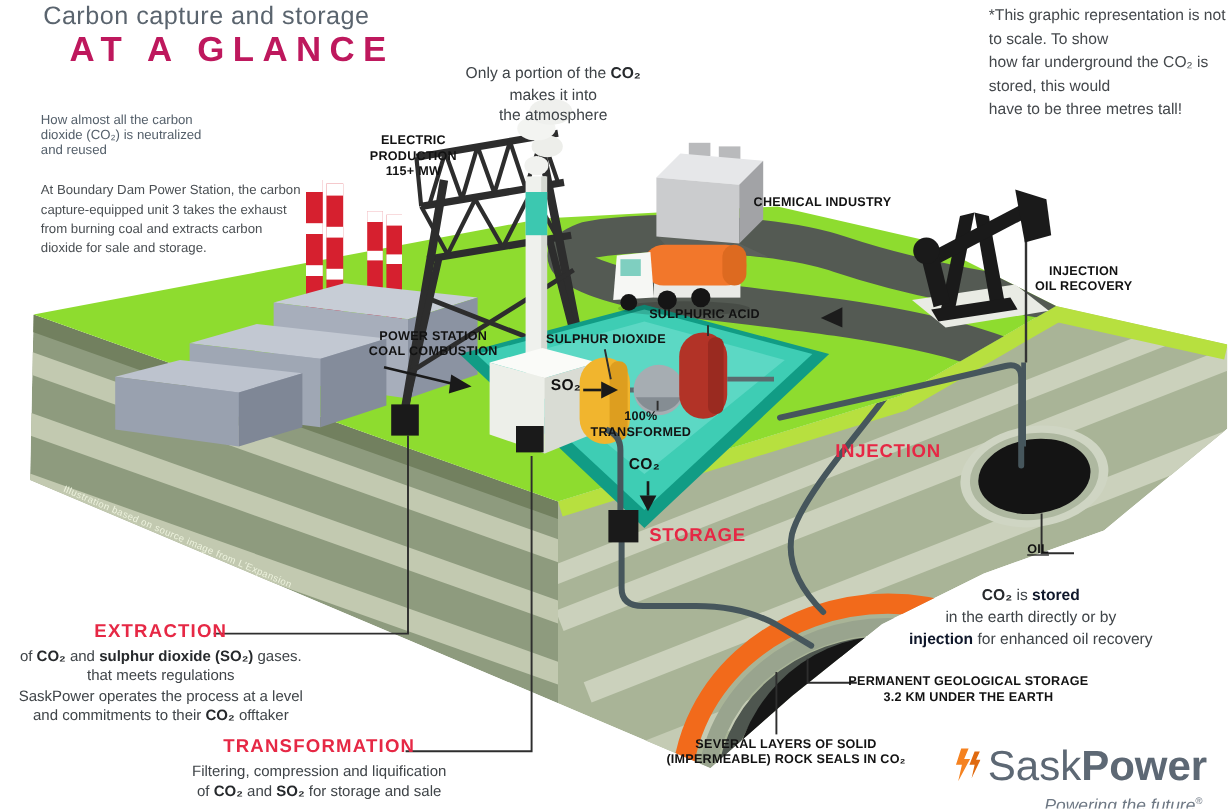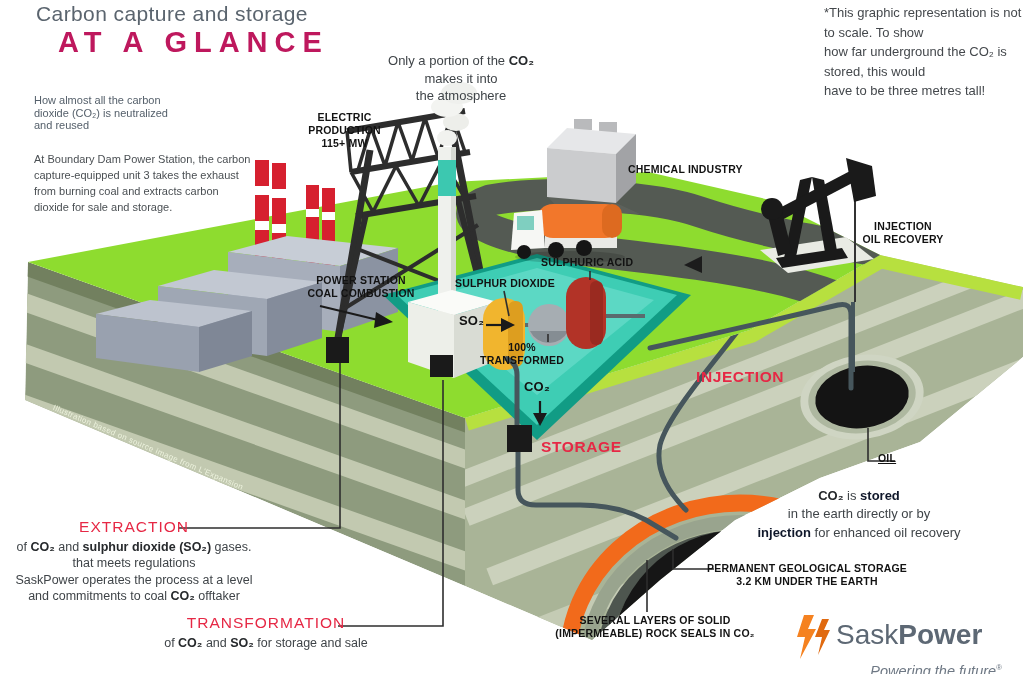--- a/index.html
+++ b/index.html
@@ -10,29 +10,29 @@
        white-space:pre-line;line-height:1.25;letter-spacing:.2px;}
   .ctr{text-align:center;}
   .redlbl{position:absolute;color:#E62845;font-weight:bold;font-size:15.5px;letter-spacing:.6px;}
   .title{position:absolute;left:36px;top:2px;font-size:21px;color:#5A646E;letter-spacing:.4px;}
   .subtitle{position:absolute;left:58px;top:26px;font-size:29px;font-weight:bold;color:#be185d;letter-spacing:7px;}
   .disclaimer{position:absolute;left:824px;top:3px;width:200px;font-size:13px;color:#44484c;line-height:1.5;white-space:pre-line;}
   .atm{position:absolute;left:356px;top:52px;width:210px;text-align:center;font-size:13px;color:#3F4448;line-height:1.35;}
   .intro-h{position:absolute;left:34px;top:94px;font-size:11px;font-weight:normal;color:#55606B;line-height:1.15;white-space:pre-line;}
   .intro-b{position:absolute;left:34px;top:152px;width:220px;font-size:11px;color:#4A4F53;line-height:1.45;white-space:pre-line;}
   .callout{position:absolute;text-align:center;font-size:12.5px;color:#3F4448;line-height:1.3;}
-  .callout .c-title{font-size:15.5px;font-weight:normal;color:#E62845;letter-spacing:1px;margin-bottom:2px;}
+  .callout .c-title{font-size:15.5px;font-weight:bold;color:#E62845;letter-spacing:1px;margin-bottom:2px;}
   .b{font-weight:bold;color:#26292c;}
   .rb{font-weight:bold;color:#0f172a;}
   .stored{position:absolute;left:733px;top:487px;width:252px;text-align:center;font-size:13px;color:#3F4448;line-height:1.42;}
   .credit{position:absolute;left:55px;top:403px;width:250px;font-size:8px;color:rgba(240,245,225,.92);
           transform:rotate(23deg);transform-origin:left top;letter-spacing:.4px;}
   .logo{position:absolute;left:796px;top:615px;width:210px;}
   .logo-row{display:flex;align-items:flex-start;}
-  .logo-text{font-size:28px;color:#5D6874;line-height:1;margin-left:6px;margin-top:6px;}
+  .logo-text{font-size:35px;color:#5D6874;line-height:1;margin-left:6px;margin-top:6px;}
   .logo-text .bold{font-weight:bold;}
   .tagline{font-style:italic;font-size:14.5px;color:#6E7884;text-align:right;margin-top:2px;padding-right:4px;}
   .tagline sup{font-size:8px;}
 </style>
 </head>
 <body>
 
 <div id="stage">
 
 <svg id="scene" width="1023" height="674" viewBox="0 0 1023 674">
@@ -258,41 +258,42 @@
   <div class="lbl ctr" style="left:282px;top:111px;width:125px;">ELECTRIC PRODUCTION
 115+ MW</div>
   <div class="lbl" style="left:628px;top:163px;">CHEMICAL INDUSTRY</div>
   <div class="lbl ctr" style="left:843px;top:220px;width:120px;">INJECTION
 OIL RECOVERY</div>
   <div class="lbl ctr" style="left:296px;top:274px;width:130px;">POWER STATION
 COAL COMBUSTION</div>
   <div class="lbl" style="left:455px;top:277px;">SULPHUR DIOXIDE</div>
   <div class="lbl" style="left:541px;top:256px;">SULPHURIC ACID</div>
   <div class="lbl" style="left:459px;top:313px;font-size:13px;">SO₂</div>
-  <div class="lbl ctr" style="left:472px;top:341px;width:100px;">100%
+  <div class="lbl ctr" style="left:484px;top:341px;width:100px;">100%
 TRANSFORMED</div>
   <div class="lbl" style="left:524px;top:379px;font-size:13px;">CO₂</div>
   <div class="redlbl" style="left:541px;top:438px;">STORAGE</div>
   <div class="redlbl" style="left:696px;top:368px;">INJECTION</div>
-  <div class="lbl" style="left:878px;top:452px;text-decoration:underline;">OIL</div>
+  <div class="lbl" style="left:856px;top:452px;text-decoration:underline;">OIL</div>
   <div class="lbl ctr" style="left:700px;top:562px;width:214px;">PERMANENT GEOLOGICAL STORAGE
 3.2 KM UNDER THE EARTH</div>
   <div class="lbl ctr" style="left:550px;top:614px;width:210px;">SEVERAL LAYERS OF SOLID
 (IMPERMEABLE) ROCK SEALS IN CO₂</div>
 
   <div class="callout" style="left:2px;top:517px;width:264px;">
     <div class="c-title">EXTRACTION</div>
     <div><span>of </span><span class="b">CO₂</span><span> and </span><span class="b">sulphur dioxide (SO₂)</span><span> gases.</span></div>
     <div>that meets regulations</div>
     <div>SaskPower operates the process at a level</div>
-    <div><span>and commitments to coal </span><span class="b">CO₂</span><span> offtaker</span></div>
+    <div><span>and commitments to their </span><span class="b">CO₂</span><span> offtaker</span></div>
   </div>
 
   <div class="callout" style="left:128px;top:613px;width:276px;">
     <div class="c-title">TRANSFORMATION</div>
+    <div>Filtering, compression and liquification</div>
     <div><span>of </span><span class="b">CO₂</span><span> and </span><span class="b">SO₂</span><span> for storage and sale</span></div>
   </div>
 
   <div class="stored">
     <span class="b">CO₂</span><span> is </span><span class="rb">stored</span><br>
     <span>in the earth directly or by</span><br>
     <span class="rb">injection</span><span> for enhanced oil recovery</span>
   </div>
 
   <div class="credit">Illustration based on source image from L'Expansion</div>

